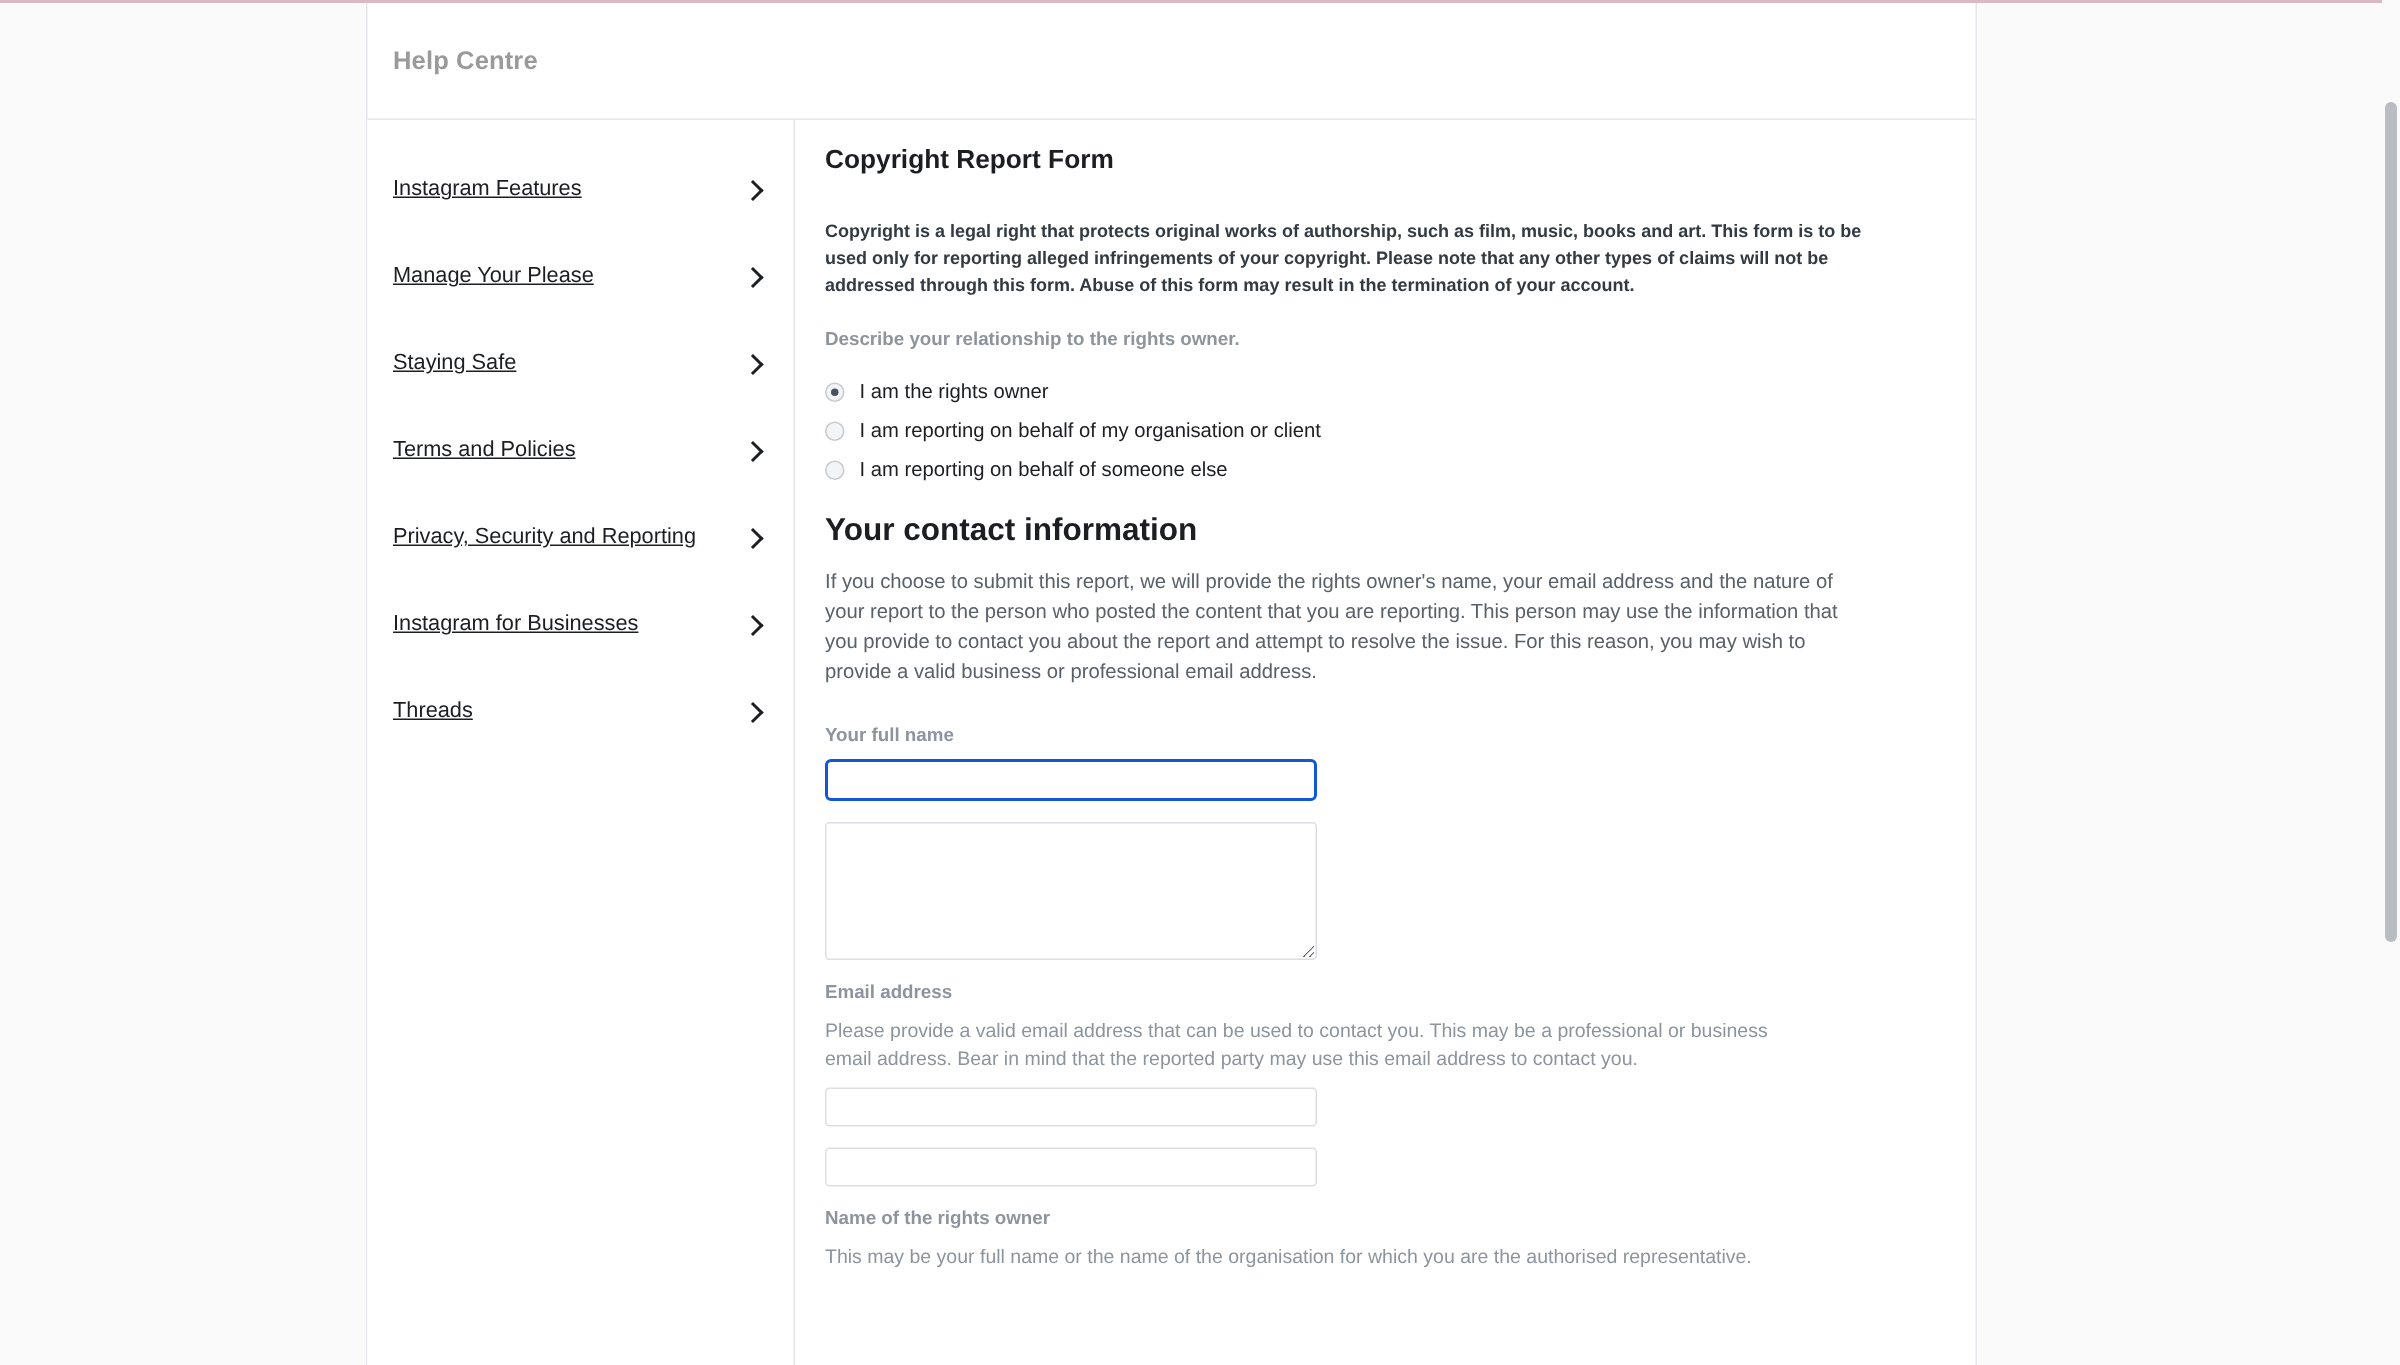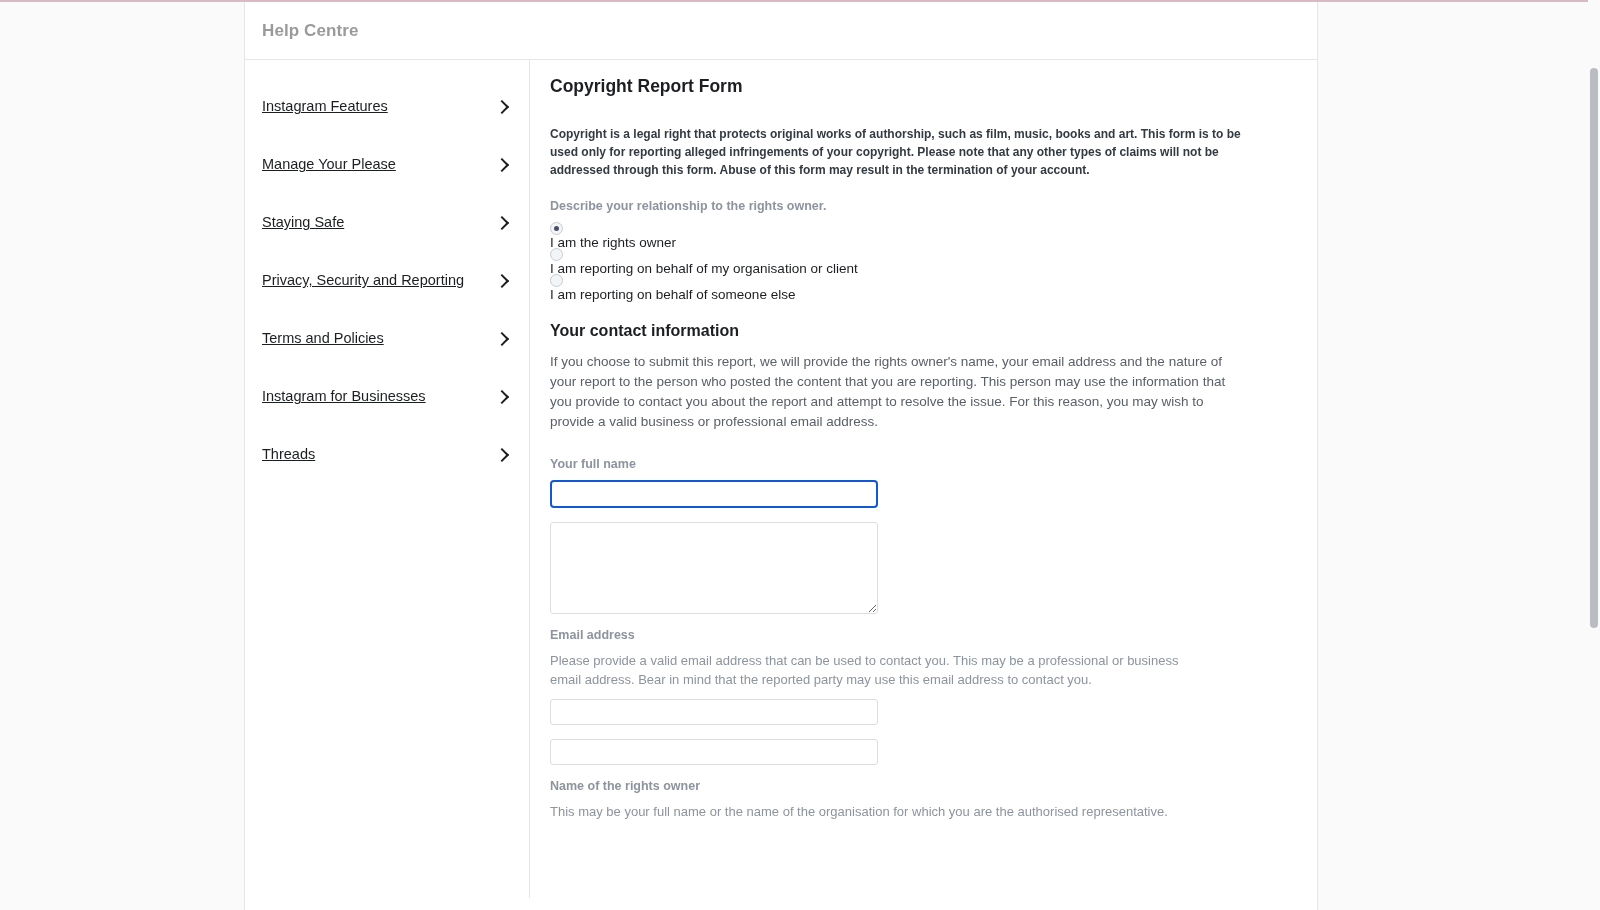--- a/index.html
+++ b/index.html
@@ -32,21 +32,21 @@
     left: 244px;
     width: 1074px;
     min-height: 908px;
     background: #ffffff;
     border-left: 1px solid #e4e6eb;
     border-right: 1px solid #e4e6eb;
   }
 
   
   .card-header {
-    height: 58px;
+    height: 78px;
     border-bottom: 1px solid #e4e6eb;
     display: flex;
     align-items: center;
     padding-left: 17px;
   }
   .card-header-title {
     font-size: 17px;
     font-weight: bold;
     color: #9a9a9a;
     letter-spacing: .1px;
@@ -117,24 +117,23 @@
   .field-label {
     font-size: 12.5px;
     font-weight: bold;
     color: #8d949e;
     margin-bottom: 9px;
   }
 
   .radio-group { margin-bottom: 22px; }
   .radio-row {
     display: flex;
-    align-items: flex-start;
+    align-items: flex-end;
     height: 26px;
     cursor: pointer;
-    flex-direction: column;
   }
   .radio {
     width: 13px;
     height: 13px;
     border-radius: 50%;
     border: 1px solid #c7cbd1;
     background: #f3f4f6;
     flex: 0 0 auto;
     margin-right: 10px;
     position: relative;
@@ -146,21 +145,21 @@
     width: 5px; height: 5px;
     border-radius: 50%;
     background: #4a5160;
   }
   .radio-label {
     font-size: 13.5px;
     color: #1c1e21;
   }
 
   .section-title {
-    font-size: 16px;
+    font-size: 21px;
     font-weight: bold;
     color: #1c1e21;
     margin: 6px 0 12px 0;
   }
 
   .para {
     font-size: 13.5px;
     color: #5a6069;
     line-height: 1.48;
     max-width: 697px;
@@ -254,26 +253,26 @@
         <span class="nav-label">Manage Your Please</span>
         <span class="chev"></span>
       </div>
 
       <div class="nav-item">
         <span class="nav-label">Staying Safe</span>
         <span class="chev"></span>
       </div>
 
       <div class="nav-item">
+        <span class="nav-label">Terms and Policies</span>
+        <span class="chev"></span>
+      </div>
+
+      <div class="nav-item">
         <span class="nav-label">Privacy, Security and Reporting</span>
-        <span class="chev"></span>
-      </div>
-
-      <div class="nav-item">
-        <span class="nav-label">Terms and Policies</span>
         <span class="chev"></span>
       </div>
 
       <div class="nav-item">
         <span class="nav-label">Instagram for Businesses</span>
         <span class="chev"></span>
       </div>
 
       <div class="nav-item">
         <span class="nav-label">Threads</span>

